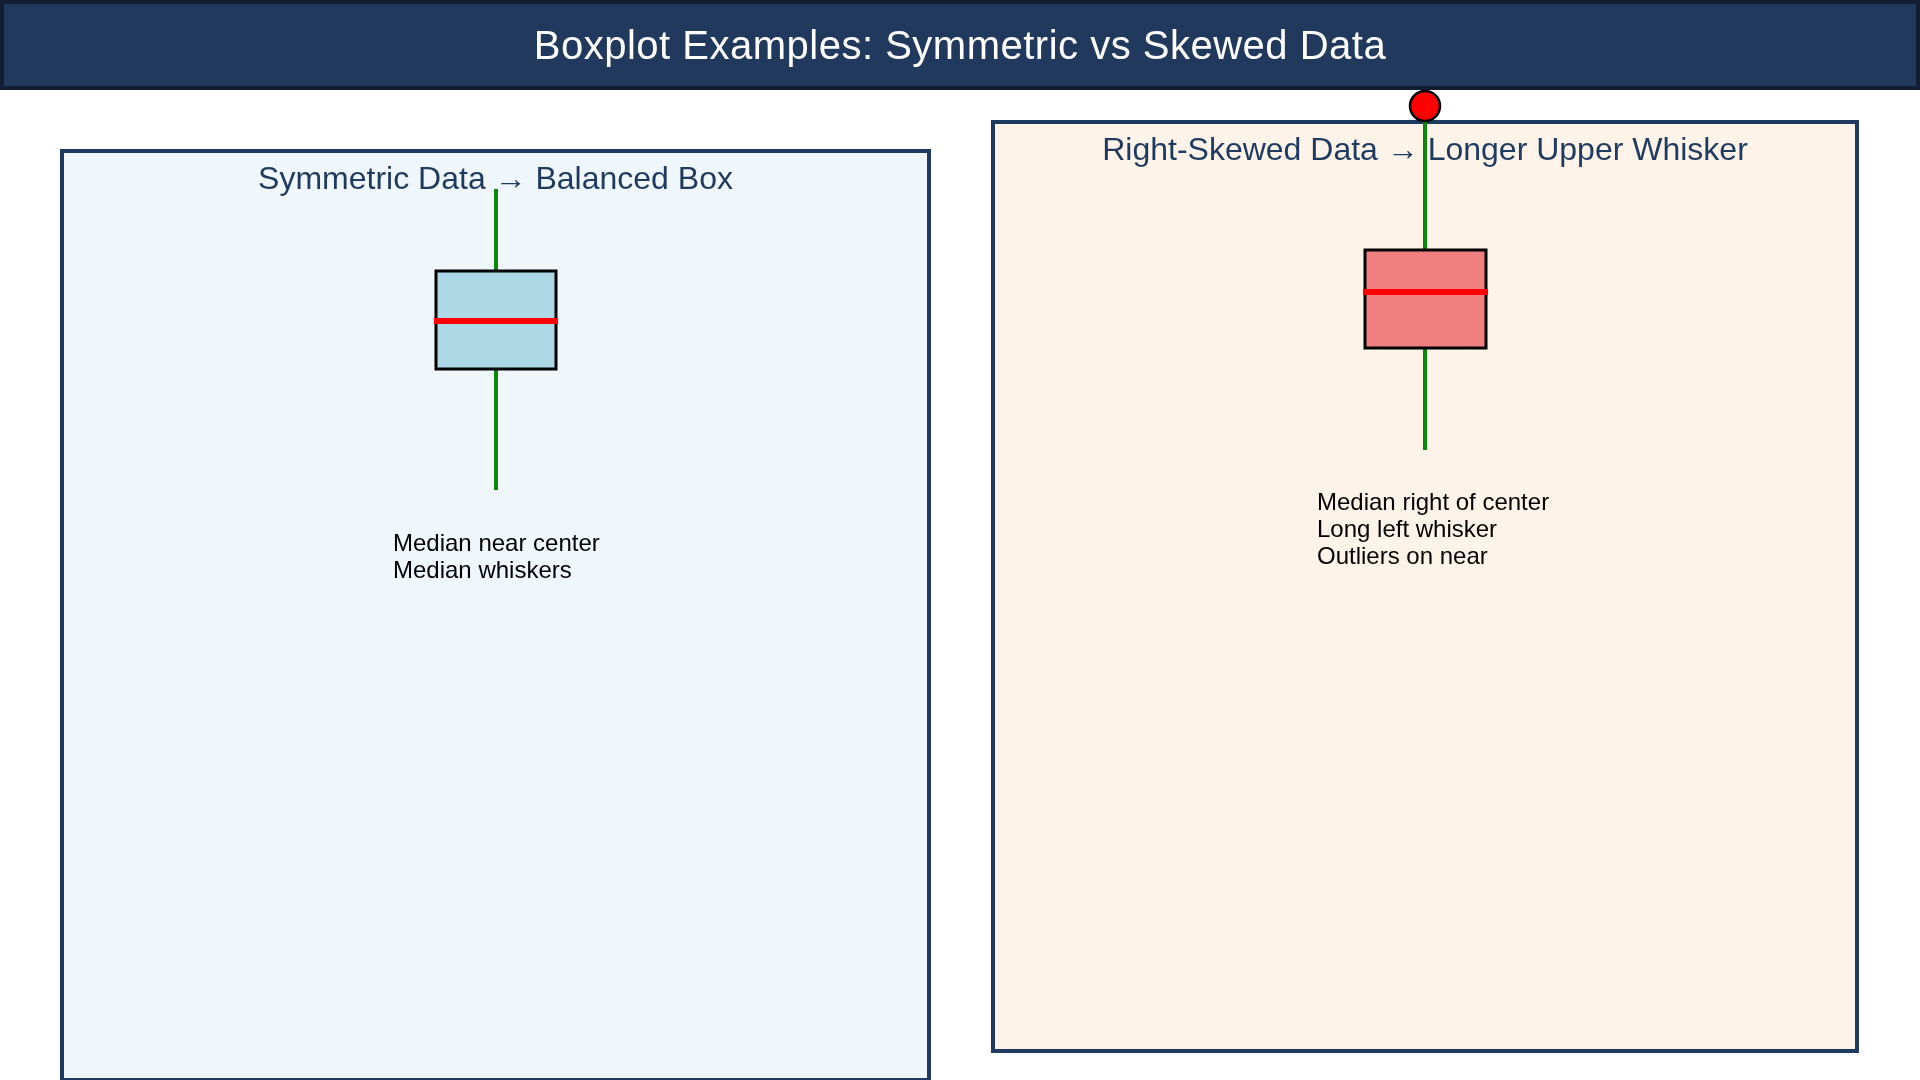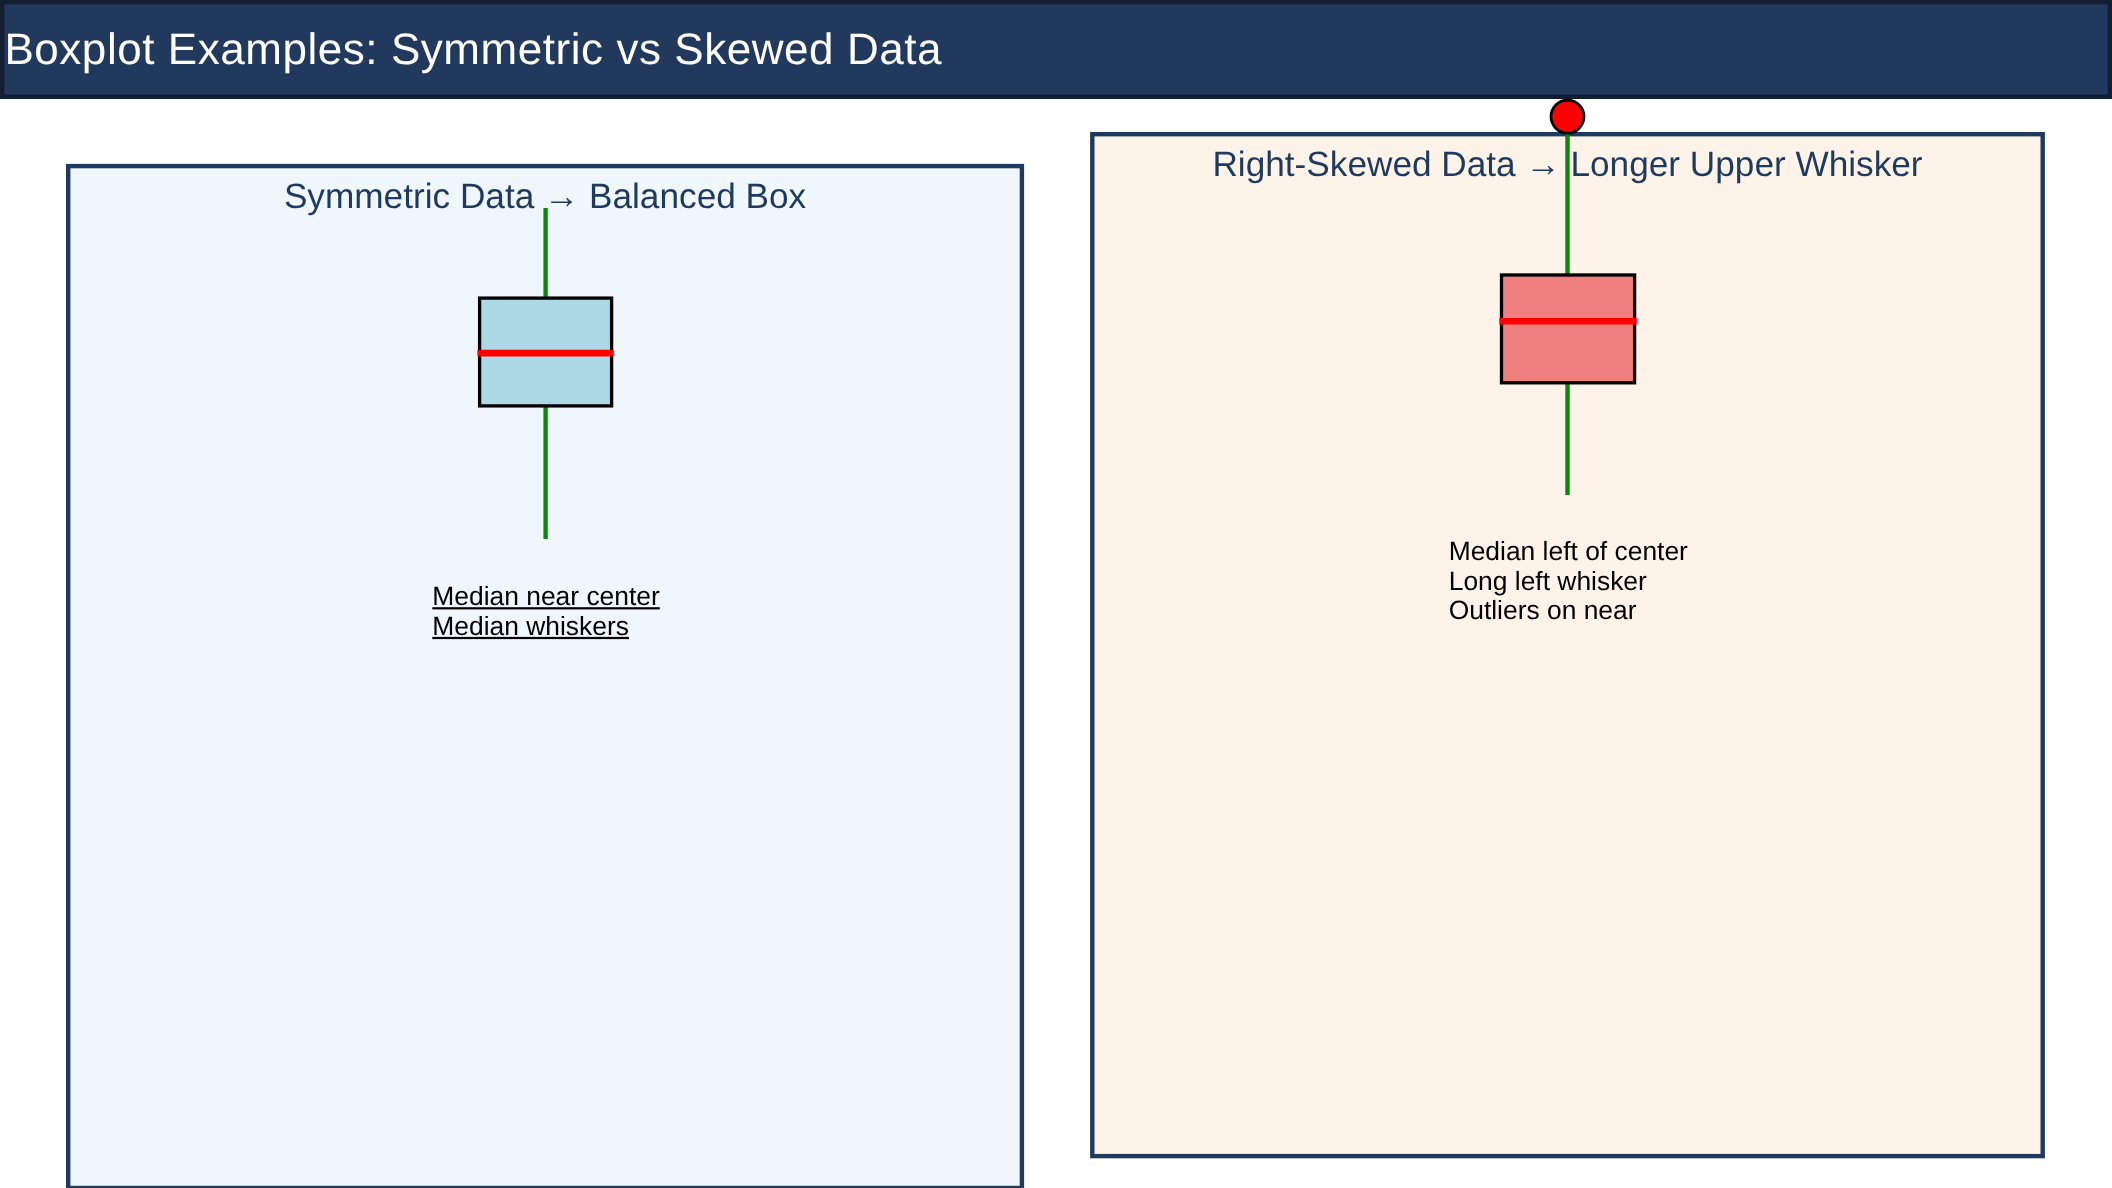--- a/index.html
+++ b/index.html
@@ -8,21 +8,21 @@
     background: #ffffff;
     font-family: "Liberation Sans", "DejaVu Sans", sans-serif;
     position: relative;
     overflow: hidden;
   }
   .header {
     position: absolute; left: 0; top: 0;
     width: 1920px; height: 90px;
     background: var(--header-bg, #20395C);
     border: 4px solid var(--header-border, #141E33);
-    display: flex; align-items: center; justify-content: flex-start;
+    display: flex; align-items: center; justify-content: center;
   }
   .header-title {
     color: var(--header-text, #ffffff);
     font-size: 40px;
     letter-spacing: 0.5px;
     white-space: nowrap;
   }
   .panel {
     position: absolute; top: 120px; height: 933px;
     border: 4px solid var(--panel-border, #1F3A5F);
@@ -37,21 +37,21 @@
     color: var(--panel-title, #1F3A5F);
     white-space: nowrap;
   }
   .annotation {
     position: absolute;
     font-size: 24px;
     line-height: 27px;
     color: var(--annotation-text, #000000);
     white-space: nowrap;
   }
-  .annotation-left  { left: 329px; top: 376px; text-decoration: underline; }
+  .annotation-left  { left: 329px; top: 376px; }
   .annotation-right { left: 322px; top: 364px; }
   #plot-overlay {
     position: absolute; left: 0; top: 0;
     width: 1920px; height: 1080px;
     z-index: 5;
     pointer-events: none;
   }
 </style>
 </head>
 <body>
@@ -64,21 +64,21 @@
   <div class="panel-title">Symmetric Data → Balanced Box</div>
   <div class="annotation annotation-left">
     <div>Median near center</div>
     <div>Median whiskers</div>
   </div>
 </div>
 
 <div class="panel panel-right" style="background: rgb(253, 243, 232);">
   <div class="panel-title">Right-Skewed Data → Longer Upper Whisker</div>
   <div class="annotation annotation-right">
-    <div>Median left of center</div>
+    <div>Median right of center</div>
     <div>Long left whisker</div>
     <div>Outliers on near</div>
   </div>
 </div>
 
 <svg id="plot-overlay" viewBox="0 0 1920 1080" xmlns="http://www.w3.org/2000/svg">
     <line x1="496" y1="189" x2="496" y2="490" stroke="#0B870B" stroke-width="4"></line>
     <rect x="436" y="271" width="120" height="98" fill="#ADD8E6" stroke="#000000" stroke-width="3"></rect>
     <line x1="434" y1="321" x2="558" y2="321" stroke="#FF0000" stroke-width="6"></line>
     <line x1="1425" y1="106" x2="1425" y2="450" stroke="#0B870B" stroke-width="4"></line>

